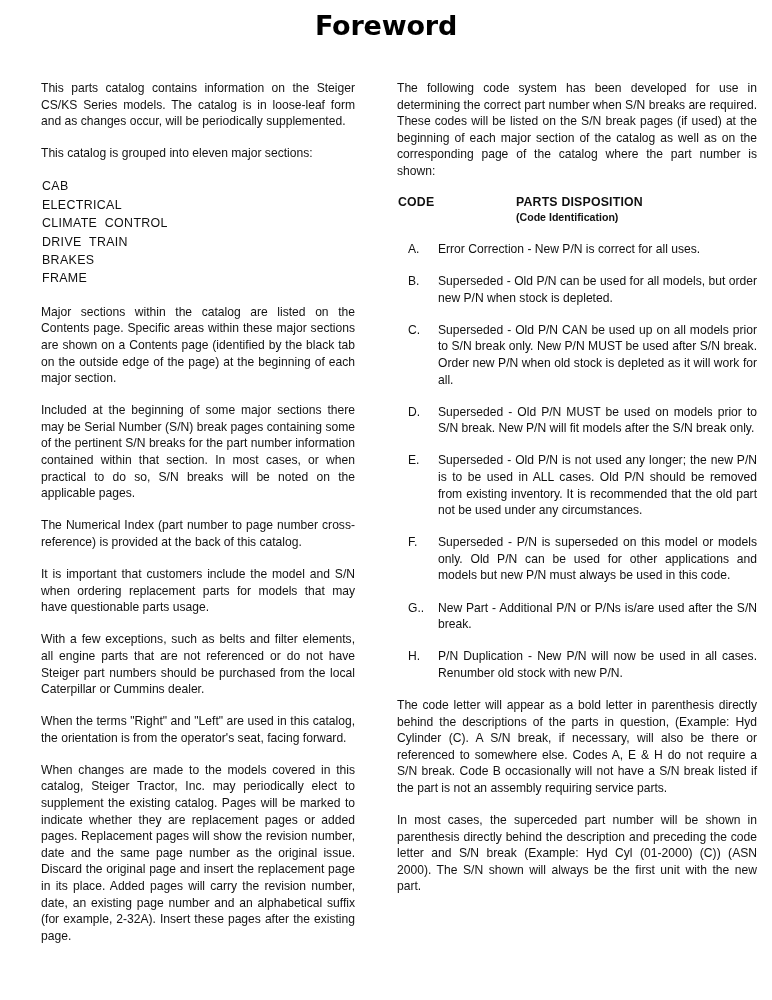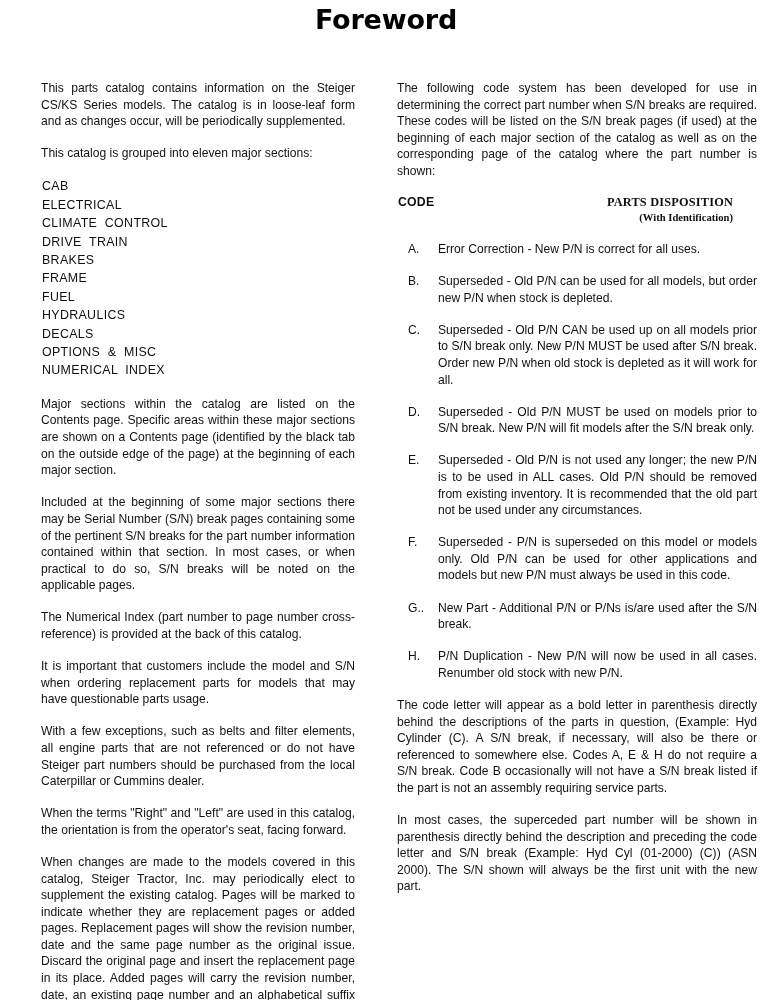--- a/index.html
+++ b/index.html
@@ -17,21 +17,21 @@
     overflow: hidden;
   }
   .page {
     position: relative;
     width: 772px;
     height: 1000px;
     background: #ffffff;
   }
   .page-title {
     position: absolute;
-    top: 4px;
+    top: 10px;
     left: 0;
     width: 772px;
     text-align: center;
     font-size: 27px;
     font-weight: bold;
     letter-spacing: -0.2px;
     font-family: "DejaVu Sans", sans-serif;
     color: #000000;
   }
   .columns {
@@ -86,23 +86,22 @@
     font-weight: bold;
     font-size: 12.3px;
     letter-spacing: 0.2px;
   }
   .code-head .ch-code {
     width: 118px;
     padding-left: 1px;
   }
   .code-head .ch-disp {
     flex: 1;
-    text-align: right;
+    text-align: left;
     padding-right: 24px;
-    font-family: Liberation Serif, serif;
   }
   .code-head .ch-disp .sub {
     display: block;
     font-size: 10.6px;
     margin-top: 2px;
     letter-spacing: 0;
   }
   .code-list {
     margin-top: 18px;
   }
@@ -143,48 +142,41 @@
 
       <div class="sections">
         <div class="scol">
           <div>CAB</div>
           <div>ELECTRICAL</div>
           <div>CLIMATE  CONTROL</div>
           <div>DRIVE  TRAIN</div>
           <div>BRAKES</div>
           <div>FRAME</div>
         </div>
-        <div class="scol">
-          <div>FUEL</div>
-          <div>HYDRAULICS</div>
-          <div>DECALS</div>
-          <div>OPTIONS  &amp;  MISC</div>
-          <div>NUMERICAL  INDEX</div>
-        </div>
       </div>
 
       <p class="para">Major sections within the catalog are listed on the Contents page. Specific areas within these major sections are shown on a Contents page (identified by the black tab on the outside edge of the page) at the beginning of each major section.</p>
       <p class="para">Included at the beginning of some major sections there may be Serial Number (S/N) break pages containing some of the pertinent S/N breaks for the part number information contained within that section. In most cases, or when practical to do so, S/N breaks will be noted on the applicable pages.</p>
       <p class="para">The Numerical Index (part number to page number cross-reference) is provided at the back of this catalog.</p>
       <p class="para">It is important that customers include the model and S/N when ordering replacement parts for models that may have questionable parts usage.</p>
       <p class="para">With a few exceptions, such as belts and filter elements, all engine parts that are not referenced or do not have Steiger part numbers should be purchased from the local Caterpillar or Cummins dealer.</p>
       <p class="para">When the terms "Right" and "Left" are used in this catalog, the orientation is from the operator's seat, facing forward.</p>
       <p class="para">When changes are made to the models covered in this catalog, Steiger Tractor, Inc. may periodically elect to supplement the existing catalog. Pages will be marked to indicate whether they are replacement pages or added pages. Replacement pages will show the revision number, date and the same page number as the original issue. Discard the original page and insert the replacement page in its place. Added pages will carry the revision number, date, an existing page number and an alphabetical suffix (for example, 2-32A). Insert these pages after the existing page.</p>
 
     </div>
 
     <div class="col col-right">
 
       <p class="para">The following code system has been developed for use in determining the correct part number when S/N breaks are required. These codes will be listed on the S/N break pages (if used) at the beginning of each major section of the catalog as well as on the corresponding page of the catalog where the part number is shown:</p>
 
       <div class="code-head">
         <div class="ch-code">CODE</div>
         <div class="ch-disp">
           <span>PARTS DISPOSITION</span>
-          <span class="sub">(With Identification)</span>
+          <span class="sub">(Code Identification)</span>
         </div>
       </div>
 
       <div class="code-list">
 
         <div class="code-item">
           <div class="letter">A.</div>
           <div class="desc">Error Correction - New P/N is correct for all uses.</div>
         </div>
 

